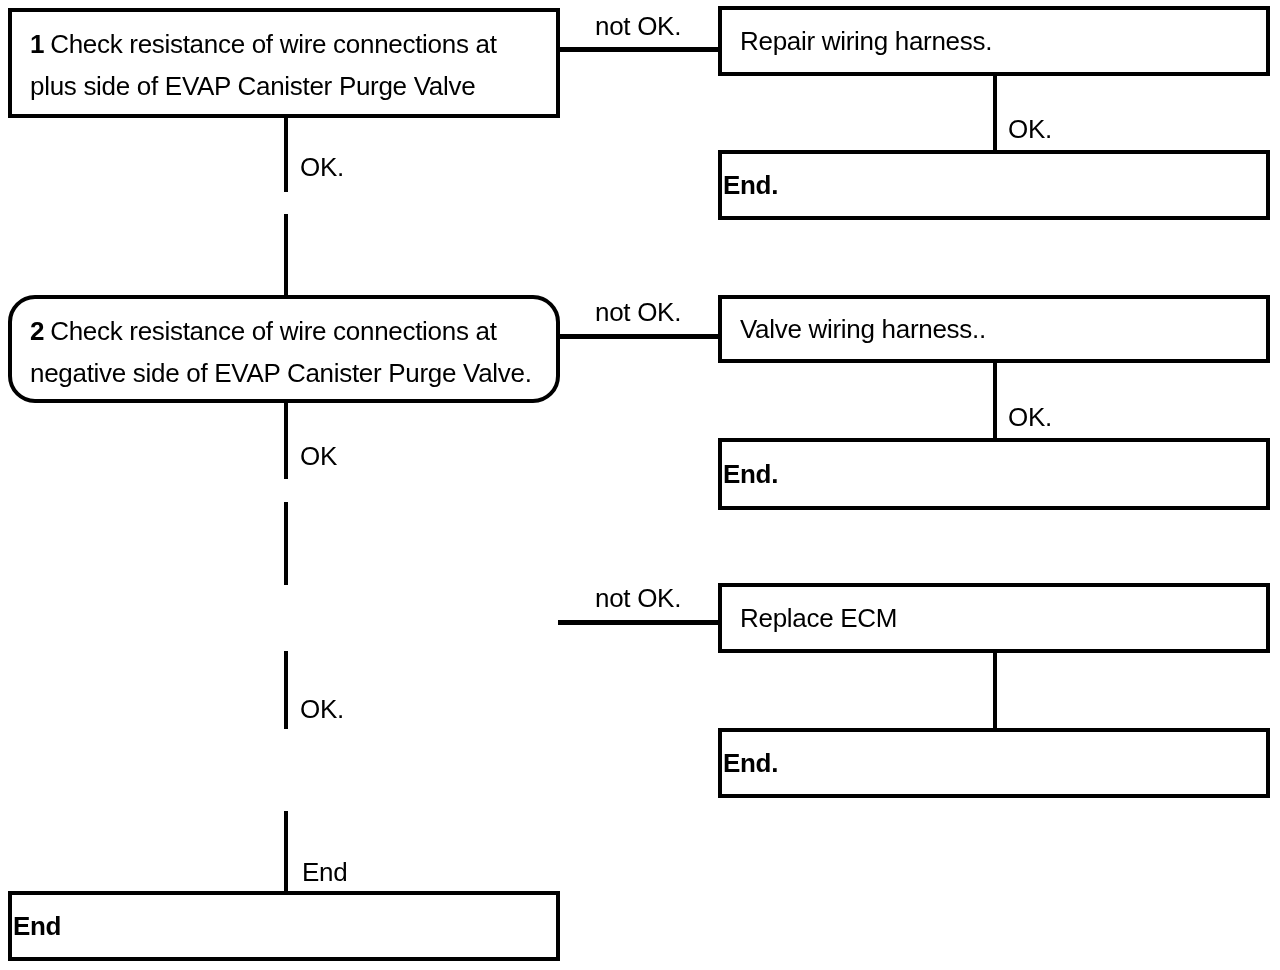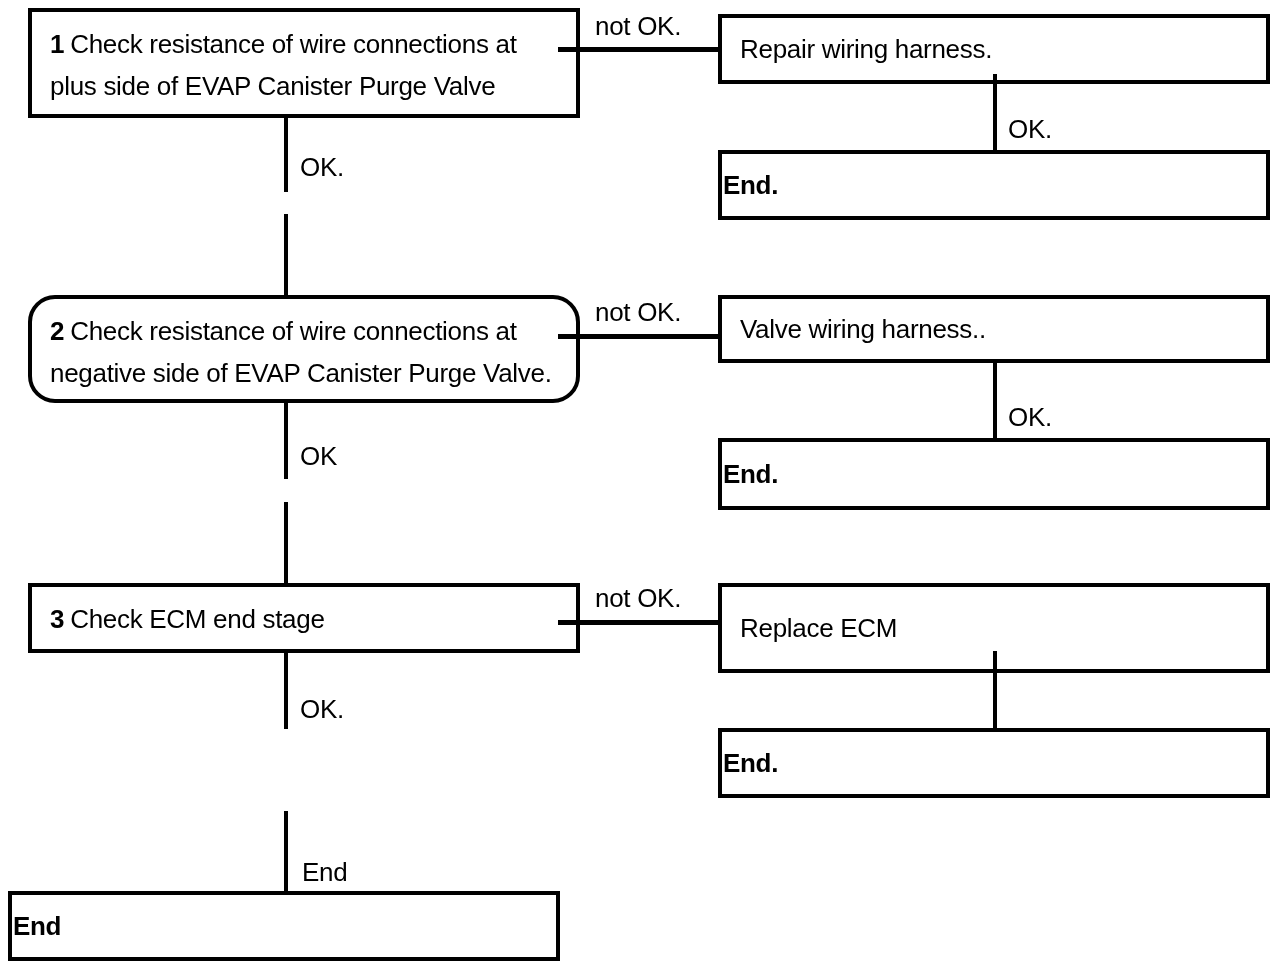--- a/index.html
+++ b/index.html
@@ -16,21 +16,20 @@
   .box {
     position: absolute;
     border: 4px solid #000000;
     background: #ffffff;
     font-size: 26px;
     letter-spacing: -0.3px;
   }
   .step {
     padding: 11px 22px 0 18px;
     line-height: 42px;
-    margin-left: 20px;
   }
   .step .txt { white-space: pre-line; }
   .num { font-weight: bold; padding-right: 6px; }
   .action {
     display: flex;
     align-items: center;
     padding-left: 18px;
   }
   .endbox {
     display: flex;
@@ -53,21 +52,21 @@
 <div class="canvas">
 
   <div class="box step" style="left:8px; top:8px; width:552px; height:110px;">
     <span class="num">1</span><span class="txt">Check resistance of wire connections at
 plus side of EVAP Canister Purge Valve</span>
   </div>
 
   <span class="lbl" style="left:595px; top:11px;">not OK.</span>
   <div class="hline" style="left:558px; top:47px; width:162px; height:5px;"></div>
 
-  <div class="box action" style="left:718px; top:6px; width:552px; height:70px;margin-top:8px;">
+  <div class="box action" style="left:718px; top:6px; width:552px; height:70px;">
     <span>Repair wiring harness.</span>
   </div>
 
   <div class="vline" style="left:993px; top:74px; width:4px; height:78px;"></div>
   <span class="lbl" style="left:1008px; top:114px;">OK.</span>
 
   <div class="box endbox" style="left:718px; top:150px; width:552px; height:70px;">
     <span>End.</span>
   </div>
 
@@ -91,28 +90,25 @@
   <span class="lbl" style="left:1008px; top:402px;">OK.</span>
 
   <div class="box endbox" style="left:718px; top:438px; width:552px; height:72px;">
     <span>End.</span>
   </div>
 
   <div class="vline" style="left:284px; top:401px; width:4px; height:78px;"></div>
   <span class="lbl" style="left:300px; top:441px;">OK</span>
   <div class="vline" style="left:284px; top:502px; width:4px; height:83px;"></div>
 
-  <div class="box step" style="left:8px; top:583px; width:552px; height:70px;">
-    <span class="num">3</span><span class="txt">Check ECM end stage</span>
-  </div>
 
   <span class="lbl" style="left:595px; top:583px;">not OK.</span>
   <div class="hline" style="left:558px; top:620px; width:162px; height:5px;"></div>
 
-  <div class="box action" style="left:718px; top:583px; width:552px; height:90px;">
+  <div class="box action" style="left:718px; top:583px; width:552px; height:70px;">
     <span>Replace ECM</span>
   </div>
 
   <div class="vline" style="left:993px; top:651px; width:4px; height:79px;"></div>
 
   <div class="box endbox" style="left:718px; top:728px; width:552px; height:70px;">
     <span>End.</span>
   </div>
 
   <div class="vline" style="left:284px; top:651px; width:4px; height:78px;"></div>

